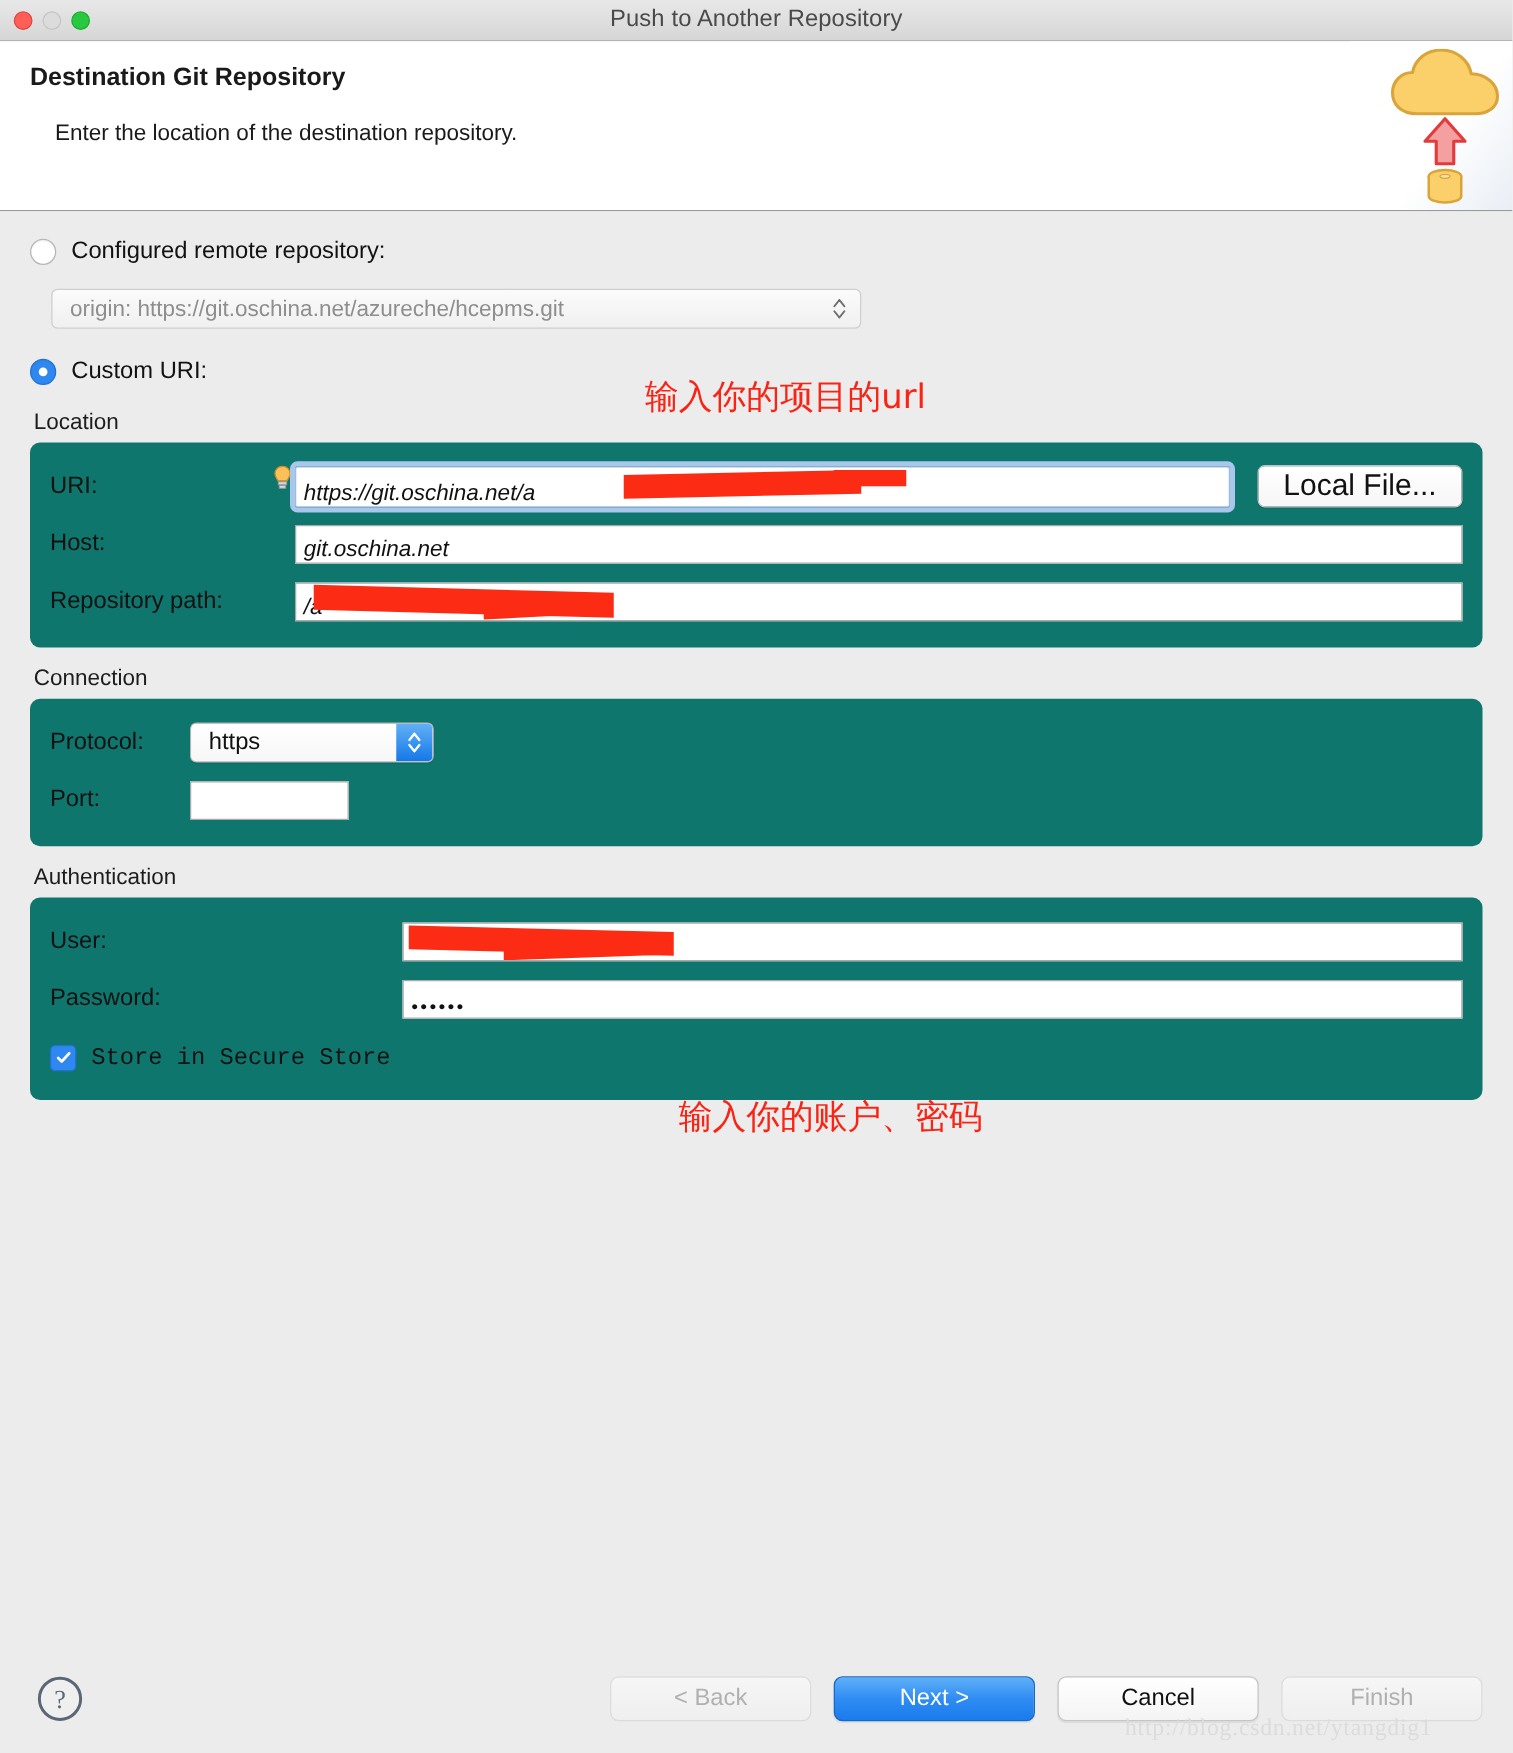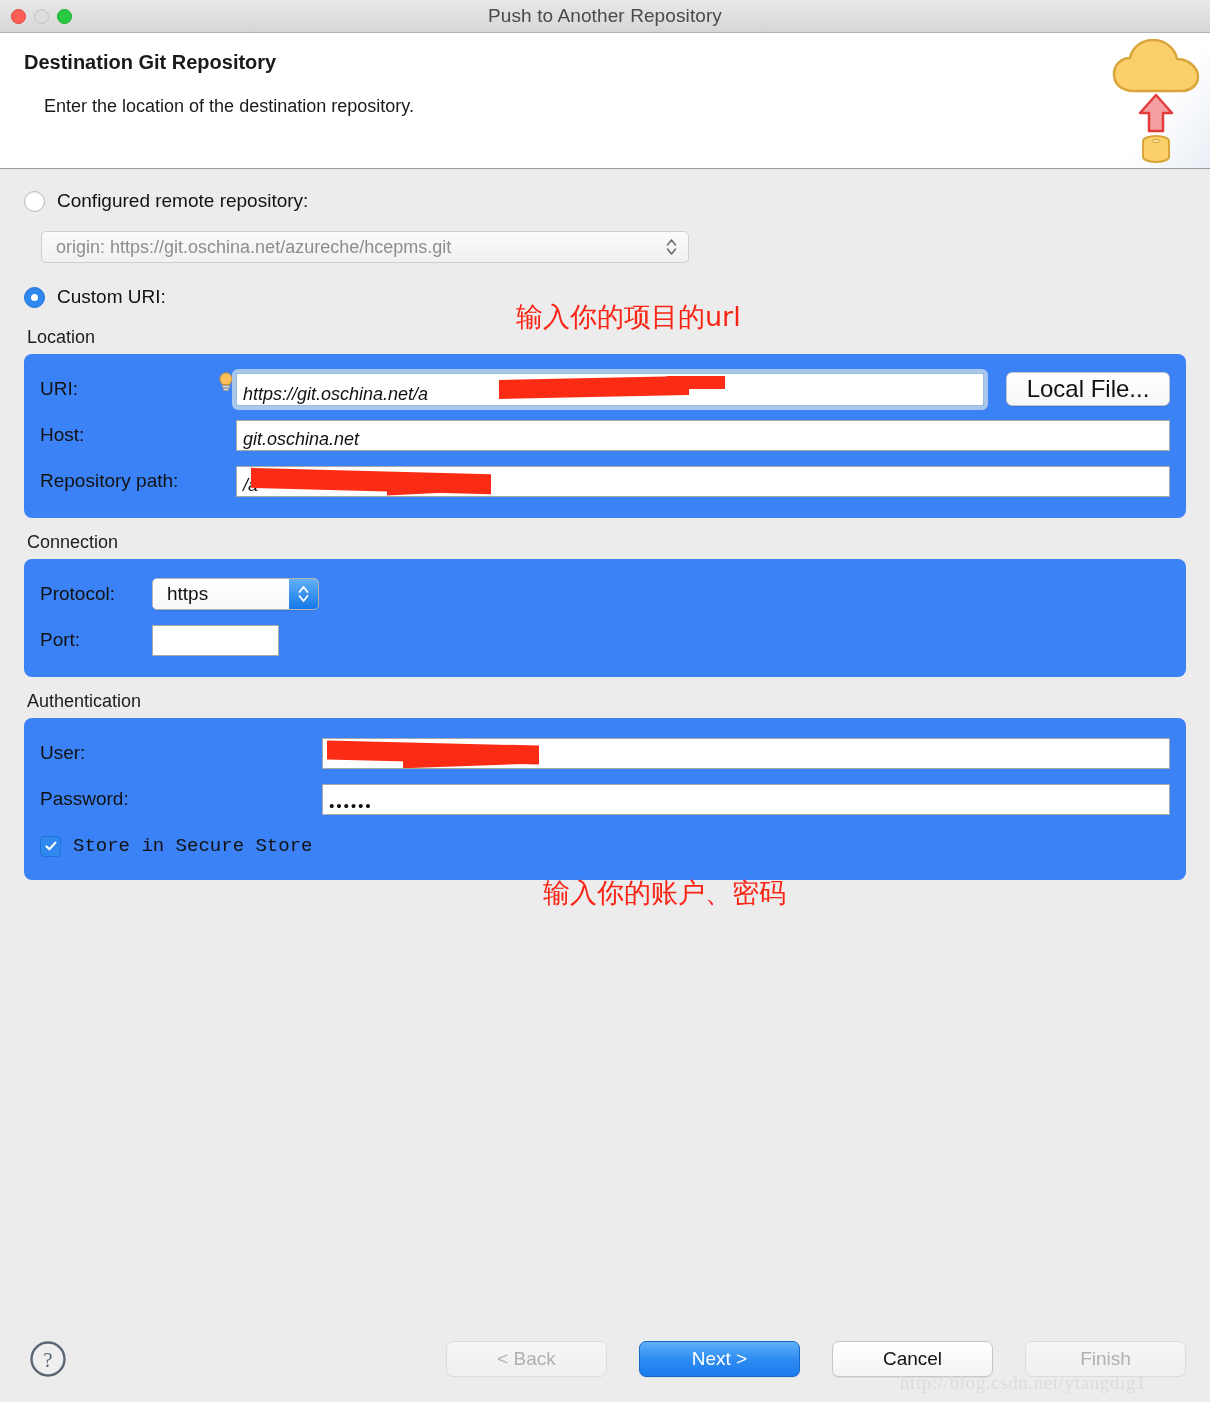--- a/index.html
+++ b/index.html
@@ -131,21 +131,21 @@
   #annot-url { left: 516px; top: 130px; }
   #annot-cred { left: 543px; top: 706px; }
 
   
   .group { margin-top: 14px; }
   .group-title {
     font-size: 18px; color: #1d1d1d;
     margin: 0 0 6px 3px;
   }
   .panel {
-    background: #3b82f6;
+    background: #0f766e;
     border-radius: 8px;
     padding: 12px 16px 14px 16px;
   }
 
   .field-row {
     display: flex; align-items: center;
     height: 46px;
   }
   .field-label {
     font-size: 19px; color: #121212;
@@ -181,21 +181,21 @@
     width: 164px; height: 34px;
     background: linear-gradient(to bottom,#ffffff,#f6f6f6);
     border: 1px solid #c3c3c3;
     border-radius: 6px;
     font-size: 24px; color: #111;
     display: flex; align-items: center; justify-content: center;
     box-shadow: 0 1px 1px rgba(0,0,0,.08);
   }
 
   .stepper-select {
-    width: 167px; height: 32px;
+    width: 195px; height: 32px;
     display: flex; align-items: stretch;
     border: 1px solid #b5b5b5;
     border-radius: 5px;
     overflow: hidden;
     background: #fff;
     box-shadow: 0 1px 1px rgba(0,0,0,.08);
   }
   .stepper-select .val {
     flex: 1 1 auto;
     display: flex; align-items: center;
@@ -236,21 +236,21 @@
   .footer {
     flex: 0 0 86px;
     background: #ececec;
     position: relative;
     display: flex; align-items: center;
     padding: 0 24px;
   }
   .help-icon { margin-left: 4px; }
   .btns {
     margin-left: auto;
-    display: flex; align-items: center; gap: 32px;
+    display: flex; align-items: center; gap: 18px;
   }
   .btn {
     height: 36px;
     border-radius: 7px;
     font-size: 19px;
     display: flex; align-items: center; justify-content: center;
     border: 1px solid #c6c6c6;
     background: linear-gradient(to bottom,#ffffff,#f4f4f4);
     color: #111;
     box-shadow: 0 1px 1px rgba(0,0,0,.07);

